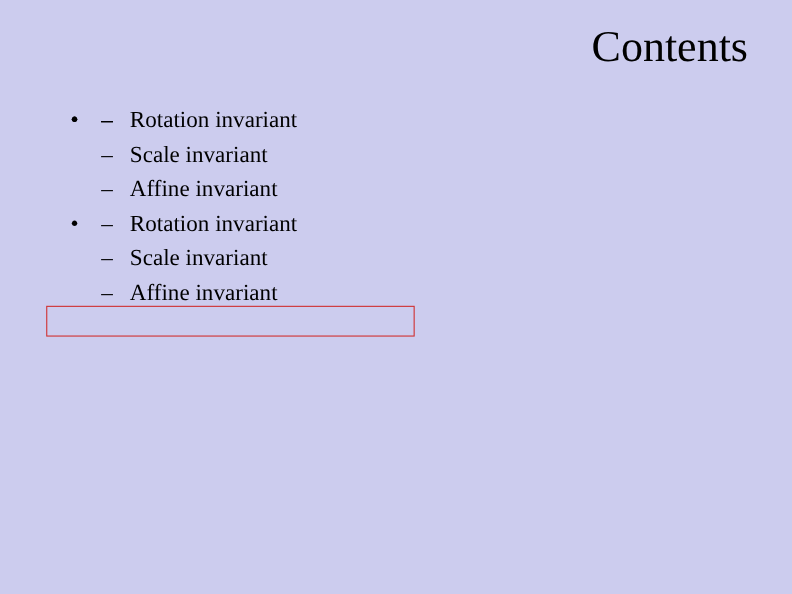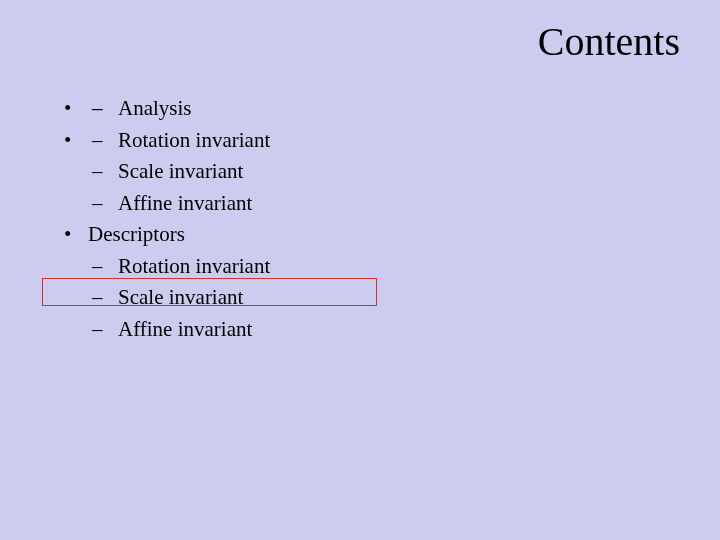--- a/index.html
+++ b/index.html
@@ -54,24 +54,24 @@
     }
   </style>
 </head>
 <body>
 
 <div class="slide">
   <h1 class="title">Contents</h1>
   <div class="content">
       <div class="l1"><span class="bullet">•</span></div>
       <div class="l2"><span class="dash">–</span></div>
-      <div class="l2"><span class="dash">–</span><span>Analysis</span></div>
+      <div class="l2"><span class="dash">–</span></div>
       <div class="l1"><span class="bullet">•</span></div>
       <div class="l2"><span class="dash">–</span><span>Rotation invariant</span></div>
       <div class="l2"><span class="dash">–</span><span>Scale invariant</span></div>
       <div class="l2"><span class="dash">–</span><span>Affine invariant</span></div>
-      <div class="l1"><span class="bullet">•</span><span>Descriptors</span></div>
+      <div class="l1"><span class="bullet">•</span></div>
       <div class="l2"><span class="dash">–</span><span>Rotation invariant</span></div>
       <div class="l2"><span class="dash">–</span><span>Scale invariant</span></div>
       <div class="l2"><span class="dash">–</span><span>Affine invariant</span></div>
     </div>
   <div class="highlight-box" style="left: 42px; top: 278px; width: 335px; height: 28px;"></div>
 </div>
 
 </body></html>

